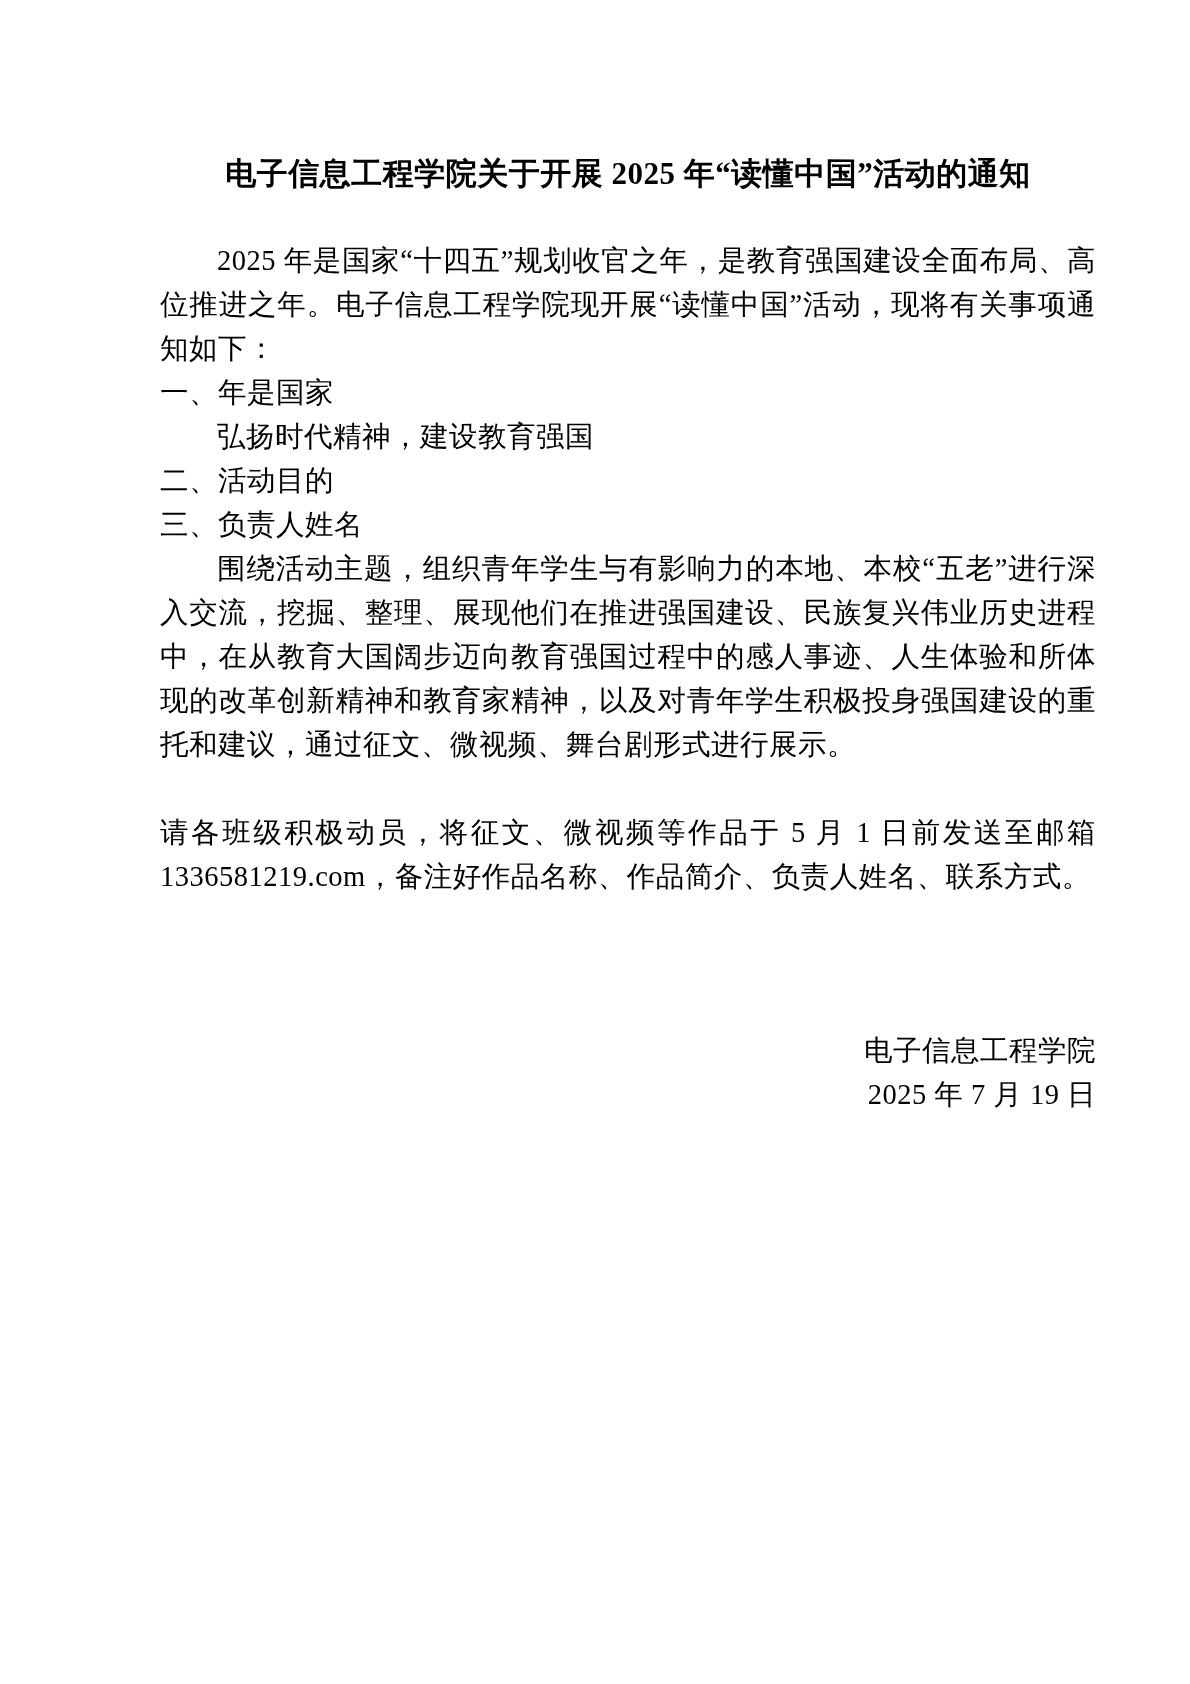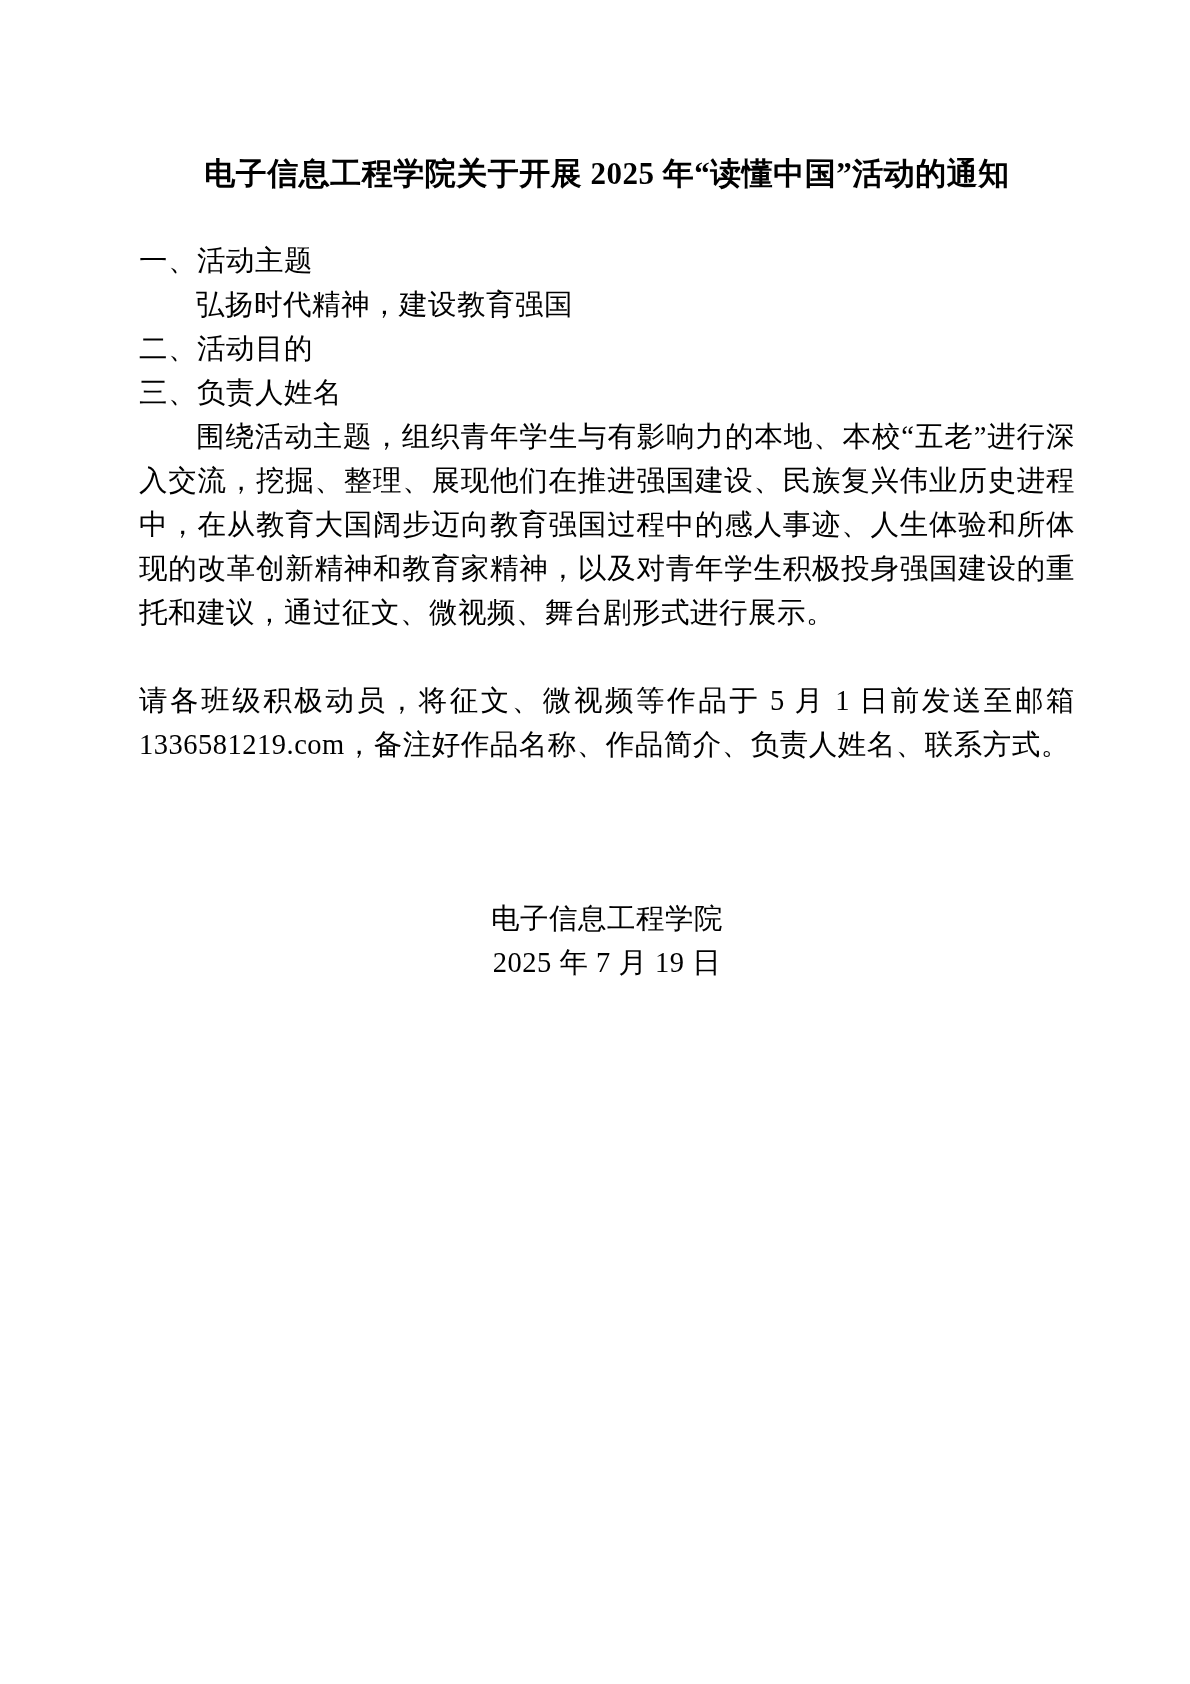--- a/index.html
+++ b/index.html
@@ -11,21 +11,21 @@
     position: relative;
     width: 1190px;
     height: 1684px;
     background: #ffffff;
     overflow: hidden;
     color: #000000;
     font-family: "Liberation Serif", "DejaVu Serif", serif;
   }
   .doc {
     position: absolute;
-    left: 139px;
+    left: 160px;
     top: 149px;
     width: 936px;
   }
   .title {
     font-size: 31px;
     font-weight: 700;
     text-align: center;
     line-height: 50px;
     letter-spacing: 0.5px;
     margin: 0 0 40px 0;
@@ -45,32 +45,33 @@
     min-height: 44px;
   }
   .sig-block {
     margin-top: 130px;
   }
   .sig-block p {
     margin: 0;
     font-size: 28.5px;
     line-height: 44px;
     letter-spacing: 0.5px;
-    text-align: center;
+    text-align: right;
   }
 </style>
 </head>
 <body>
 
 <div class="page">
   <div class="doc">
     <h1 class="title">电子信息工程学院关于开展 2025 年“读懂中国”活动的通知</h1>
 
     <div class="body" id="paragraphs">
-        <p class="plain">一、活动主题</p>
+        <p class="indent">2025 年是国家“十四五”规划收官之年，是教育强国建设全面布局、高位推进之年。电子信息工程学院现开展“读懂中国”活动，现将有关事项通知如下：</p>
+        <p class="plain">一、年是国家</p>
         <p class="indent">弘扬时代精神，建设教育强国</p>
         <p class="plain">二、活动目的</p>
         <p class="plain">三、负责人姓名</p>
         <p class="indent">围绕活动主题，组织青年学生与有影响力的本地、本校“五老”进行深入交流，挖掘、整理、展现他们在推进强国建设、民族复兴伟业历史进程中，在从教育大国阔步迈向教育强国过程中的感人事迹、人生体验和所体现的改革创新精神和教育家精神，以及对青年学生积极投身强国建设的重托和建议，通过征文、微视频、舞台剧形式进行展示。</p>
         <p class="blank"></p>
         <p class="plain">请各班级积极动员，将征文、微视频等作品于 5 月 1 日前发送至邮箱1336581219.com，备注好作品名称、作品简介、负责人姓名、联系方式。</p>
       </div>
 
     <div class="sig-block">
       <p>电子信息工程学院</p>

